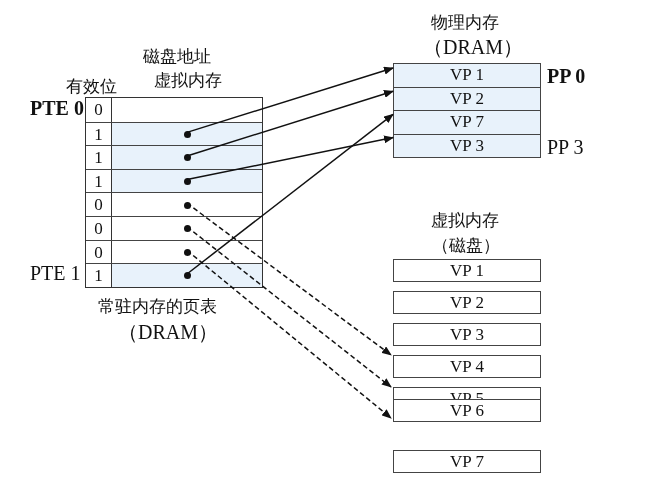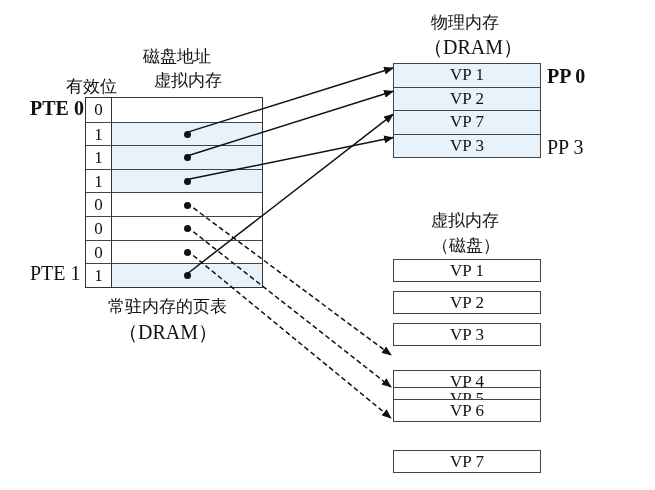--- a/index.html
+++ b/index.html
@@ -74,41 +74,41 @@
       </div>
     </div>
     <div class="row valid">
       <div class="vbit">1</div>
       <div class="addr">
         <span class="dot"></span>
       </div>
     </div>
   </div>
 
-<div class="abs lbl cjk" style="left:108px;top:296px;">常驻内存的页表</div>
+<div class="abs lbl cjk" style="left:98px;top:296px;">常驻内存的页表</div>
 <div class="abs lbl" style="left:118px;top:322px;">（DRAM）</div>
 
 <div class="abs lbl cjk" style="left:431px;top:12px;">物理内存</div>
 <div class="abs lbl" style="left:423px;top:37px;">（DRAM）</div>
 <div id="pm">
     <div class="pmrow">VP 1</div>
     <div class="pmrow">VP 2</div>
     <div class="pmrow">VP 7</div>
     <div class="pmrow">VP 3</div>
   </div>
 <div class="abs lbl" style="left:547px;top:66px;font-weight:bold;">PP 0</div>
 <div class="abs lbl" style="left:547px;top:137px;text-align:center;">PP 3</div>
 
 <div class="abs lbl cjk" style="left:431px;top:210px;">虚拟内存</div>
 <div class="abs lbl cjk" style="left:432px;top:235px;">（磁盘）</div>
 <div id="vm">
     <div class="disk" style="top: 259px;">VP 1</div>
     <div class="disk" style="top: 291px;">VP 2</div>
     <div class="disk" style="top: 323px;">VP 3</div>
-    <div class="disk" style="top: 370px;">VP 4</div>
+    <div class="disk" style="top: 355px;">VP 4</div>
     <div class="disk" style="top: 387px;">VP 5</div>
     <div class="disk" style="top: 399px;">VP 6</div>
     <div class="disk" style="top: 450px;">VP 7</div>
   </div>
 
 <svg id="arrows" width="655" height="490">
   <defs>
     <marker id="ah" markerWidth="10" markerHeight="8" refX="9" refY="4" orient="auto" markerUnits="userSpaceOnUse">
       <path d="M0,0 L10,4 L0,8 Z" fill="#111"></path>
     </marker>

